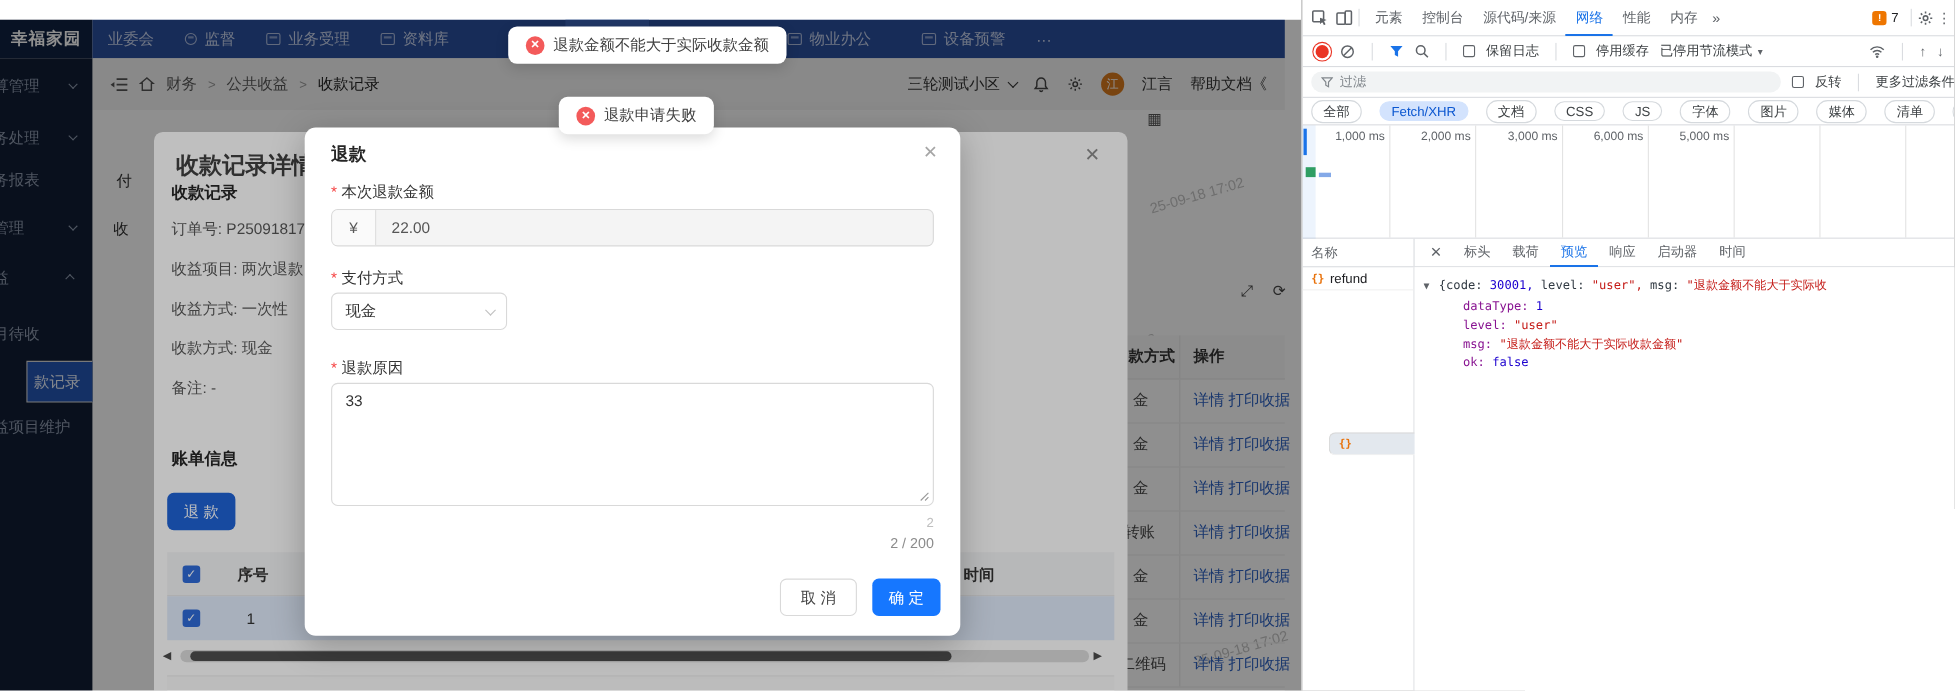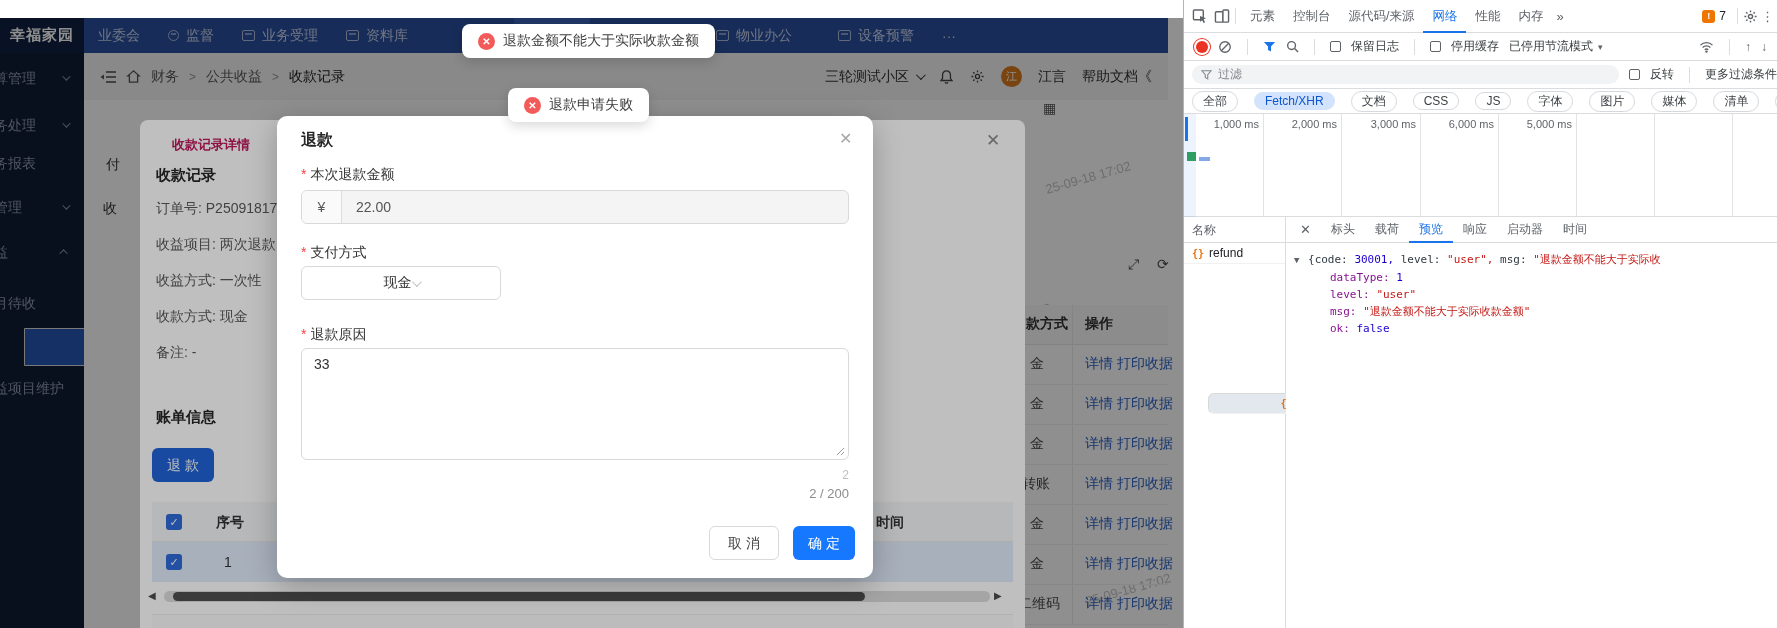--- a/index.html
+++ b/index.html
@@ -38,21 +38,21 @@
   .vline{position:absolute;left:88px;top:0;bottom:0;width:1px;background:#ececec}
   .oplink{position:absolute;left:101px;top:10px;color:#2e63c4;white-space:nowrap}
   .payfrag{position:absolute;top:10px;color:#4a4a4a;white-space:nowrap}
   .sidebar{left:0;top:53px;width:84px;height:575px;background:#101e35;overflow:hidden}
   .side-item{position:absolute;left:0;width:84px;height:40px;line-height:40px;color:#8e99ad;font-size:14px;white-space:nowrap}
   .side-item .lab{margin-left:-6px}
   .side-item .chev{position:absolute;left:62px;top:17px;border-color:#8e99ad;width:6px;height:6px}
   .side-item.sel{background:#2456b4;height:38px;line-height:38px;border-radius:0 19px 19px 0;color:#eef3fc}
   
   .dmodal{left:140px;top:120px;width:885px;height:508px;background:#fff;border-radius:8px 8px 0 0}
-  .dm-title{position:absolute;left:32px;top:16px;font-size:13px;font-weight:bold;color:#be185d}
+  .dm-title{position:absolute;left:20px;top:16px;font-size:21px;font-weight:bold;color:#404040}
   .dm-close{position:absolute;left:846px;top:10px;color:#8c8c8c;font-size:17px}
   .dm-sec{position:absolute;left:16px;font-size:15px;font-weight:bold;color:#262626}
   .dm-field{position:absolute;left:16px;color:#595959;white-space:nowrap}
   .dm-btn{position:absolute;left:12px;top:328px;width:62px;height:34px;background:#1f63d6;color:#fff;
           border-radius:6px;text-align:center;line-height:34px}
   .dm-th{position:absolute;left:12px;top:382px;width:861px;height:40px;background:#f5f6f7;border-bottom:1px solid #e8e8e8}
   .dm-tr{position:absolute;left:12px;top:422px;width:861px;height:40px;background:#e1ebfb}
   .cbx{position:absolute;left:14px;top:12px;width:16px;height:16px;background:#2f6bd8;border-radius:3px;
        color:#fff;font-size:11px;line-height:16px;text-align:center}
   .dm-sliver{position:absolute;left:12px;top:494px;width:861px;height:14px;background:#fbfbfb;border-top:1px solid #ededed}
@@ -62,23 +62,23 @@
           box-shadow:0 8px 30px rgba(0,0,0,0.25)}
   .rf-title{position:absolute;left:24px;top:14px;font-size:16px;font-weight:bold;color:#262626}
   .rf-close{position:absolute;left:562px;top:13px;color:#a6a6a6;font-size:16px}
   .lblrow{position:absolute;left:24px;color:#333}
   .req{color:#f53f3f;margin-right:4px}
   .inp{position:absolute;left:24px;top:74px;width:548px;height:34px;background:#f4f4f4;
        border:1px solid #d9d9d9;border-radius:6px;display:flex;align-items:stretch;overflow:hidden}
   .inp .addon{width:40px;background:#fafafa;border-right:1px solid #ddd;display:flex;align-items:center;
               justify-content:center;color:#595959}
   .inp .val{display:flex;align-items:center;padding-left:14px;color:#555}
-  .sel{position:absolute;left:24px;top:150px;width:200px;height:34px;border:1px solid #d9d9d9;
+  .sel{position:absolute;left:24px;top:150px;width:160px;height:34px;border:1px solid #d9d9d9;
        border-radius:6px;background:#fff;display:flex;align-items:center;padding:0 12px;color:#333;
-       justify-content:center}
+       justify-content:space-between}
   .sel .chev{border-color:#bfbfbf}
   .txa{position:absolute;left:24px;top:232px;width:548px;height:112px;border:1px solid #d9d9d9;
        border-radius:6px;background:#fff;padding:7px 12px;color:#333}
   .cnt1{position:absolute;left:348px;top:352px;width:224px;text-align:right;color:#bfbfbf;font-size:12px}
   .cnt2{position:absolute;left:348px;top:370px;width:224px;text-align:right;color:#8c8c8c;font-size:13px}
   .btn-cancel{position:absolute;left:432px;top:410px;width:70px;height:34px;border:1px solid #d9d9d9;
               border-radius:6px;background:#fff;color:#444;text-align:center;line-height:32px}
   .btn-ok{position:absolute;left:516px;top:410px;width:62px;height:34px;background:#1677ff;
           border-radius:6px;color:#fff;text-align:center;line-height:34px}
   .toast{display:flex;align-items:center;gap:8px;height:34px;background:#fff;border-radius:8px;

